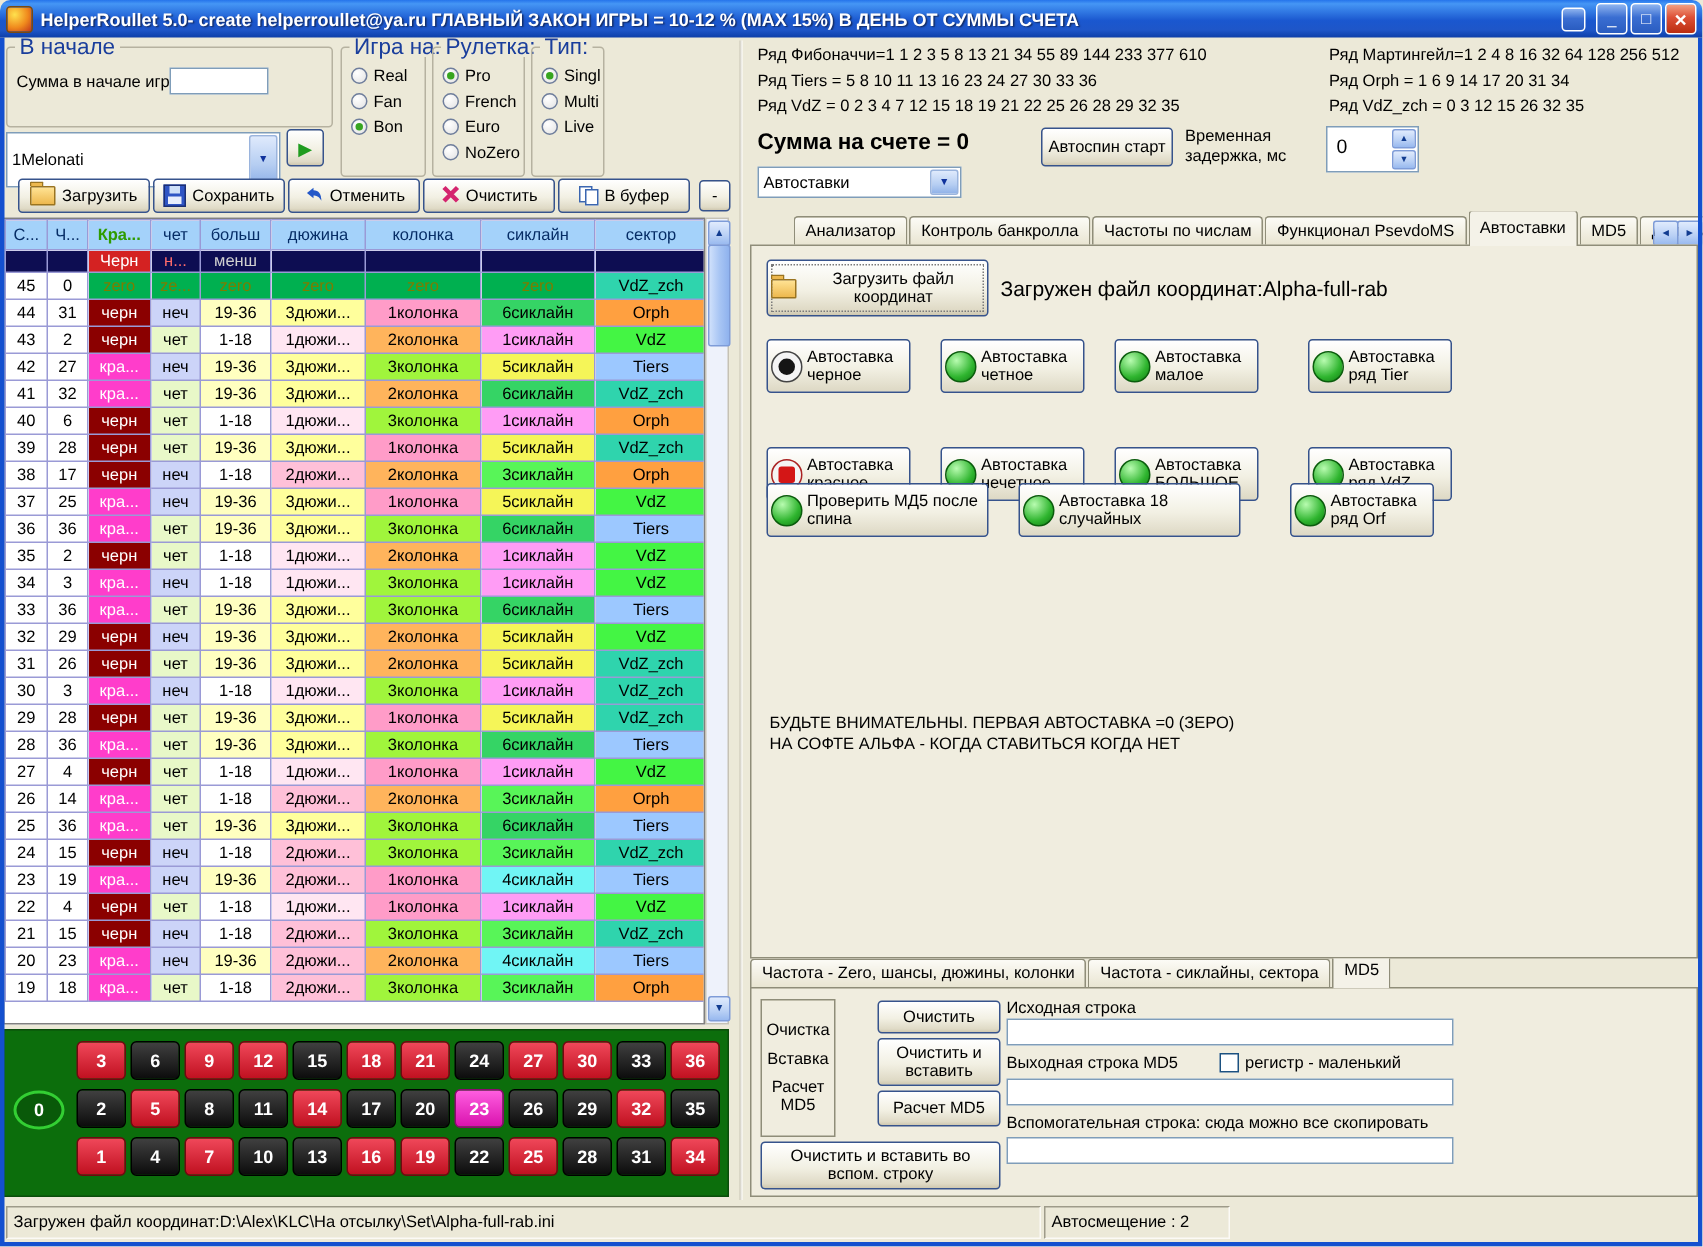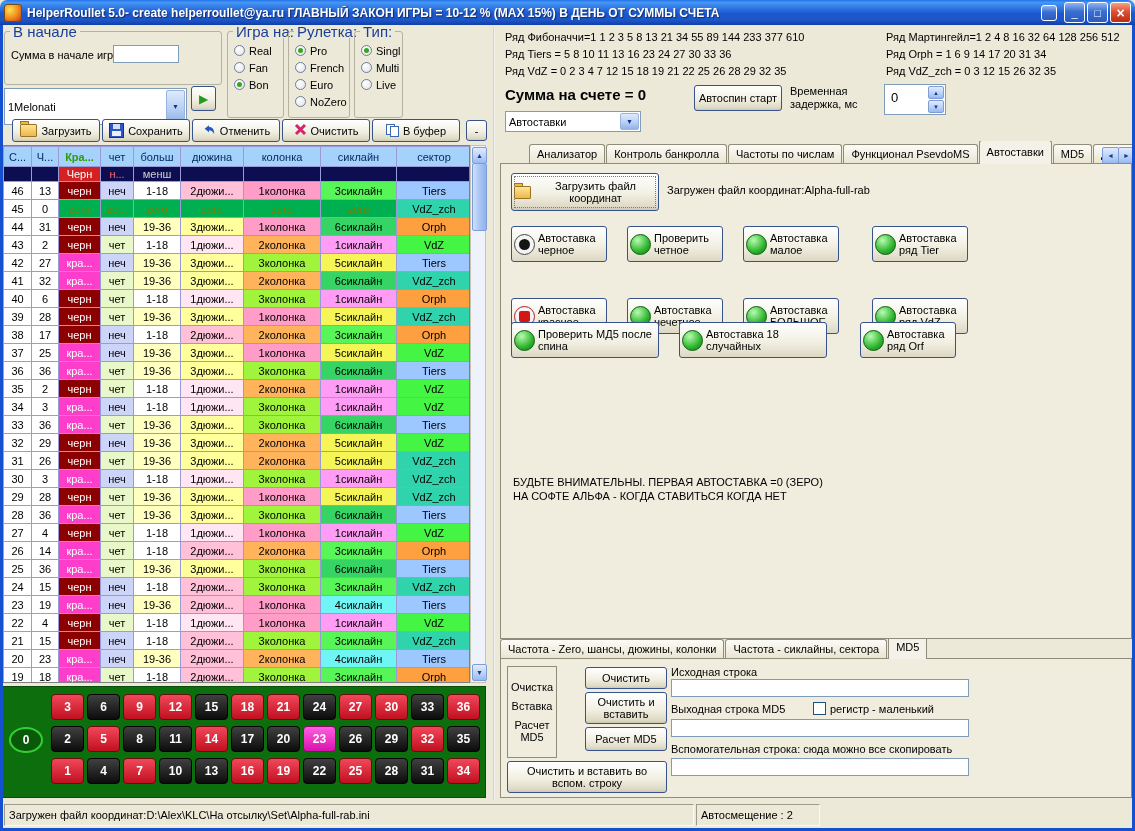--- a/index.html
+++ b/index.html
@@ -97,21 +97,21 @@
     display:flex;align-items:center;justify-content:center}
   .tabstrip{position:absolute;display:flex;align-items:flex-end;overflow:hidden;white-space:nowrap}
   .tab{height:19px;line-height:19px;padding:0 7px;font-size:11px;flex:0 0 auto;
     background:linear-gradient(180deg,#fcfbf6,#e8e4d0);border:1px solid #8f8d79;border-bottom:none;
     border-radius:3px 3px 0 0;margin-right:1px}
   .tab.active{height:23px;line-height:22px;background:#f4f2e8;position:relative;z-index:3}
   .tab-scroll{position:absolute;width:15px;height:15px;border:1px solid #7e9cd8;border-radius:2px;
     background:linear-gradient(180deg,#e0ebfd,#b9d0f5 60%,#98b9ef);color:#123c90;font-size:7px;
     display:flex;align-items:center;justify-content:center}
   .tabpage{position:absolute;background:#f0eddf;border:1px solid #8f8d79;box-sizing:border-box}
-  .loaded-text{position:absolute;font-size:11px;white-space:nowrap}
+  .loaded-text{position:absolute;font-size:14px;white-space:nowrap}
   .ab-row{position:absolute;left:10px;display:flex;gap:20px}
   .ab-btn{width:96px;height:36px;border:1px solid #36538c;border-radius:3px;font-size:11px;font-family:inherit;
     background:linear-gradient(180deg,#fff,#f2f0e3 55%,#ddd8c4);
     display:flex;align-items:center;gap:3px;padding:1px 2px;box-sizing:border-box;text-align:left}
   .ab-btn.wide{width:148px}
   .ab-btn.col4{margin-left:13px}
   .ab-icon{flex:0 0 21px;width:21px;height:21px;border-radius:50%;box-sizing:border-box}
   .ab-icon.green{background:radial-gradient(circle at 35% 28%,#b8fcb0,#2fb52f 60%,#0f7a12);border:1px solid #0a5c0c}
   .ab-icon.black{background:#f4f4f4;border:1px solid #444;position:relative}
   .ab-icon.black::after{content:"";position:absolute;left:4px;top:4px;right:4px;bottom:4px;border-radius:50%;background:#151515}
@@ -281,31 +281,20 @@
           <th class="subred">Черн</th>
           <th class="subredtx">н...</th>
           <th class="subgrey">менш</th>
           <th class=""></th>
           <th class=""></th>
           <th class=""></th>
           <th class=""></th>
         </tr>
       </thead>
       <tbody>
-        <tr>
-          <td>46</td>
-          <td>13</td>
-          <td style="background: rgb(139, 0, 0); color: rgb(255, 255, 255);">черн</td>
-          <td style="background: rgb(204, 212, 248); color: rgb(0, 0, 0);">неч</td>
-          <td style="background: rgb(255, 255, 255); color: rgb(0, 0, 0);">1-18</td>
-          <td style="background: rgb(255, 192, 216); color: rgb(0, 0, 0);">2дюжи...</td>
-          <td style="background: rgb(255, 156, 200); color: rgb(0, 0, 0);">1колонка</td>
-          <td style="background: rgb(88, 245, 88); color: rgb(0, 0, 0);">3сиклайн</td>
-          <td style="background: rgb(156, 200, 255); color: rgb(0, 0, 0);">Tiers</td>
-        </tr>
         <tr>
           <td>45</td>
           <td>0</td>
           <td style="background: rgb(0, 176, 80); color: rgb(124, 124, 0);">zero</td>
           <td style="background: rgb(0, 176, 80); color: rgb(124, 124, 0);">ze...</td>
           <td style="background: rgb(0, 176, 80); color: rgb(124, 124, 0);">zero</td>
           <td style="background: rgb(0, 176, 80); color: rgb(124, 124, 0);">zero</td>
           <td style="background: rgb(0, 176, 80); color: rgb(124, 124, 0);">zero</td>
           <td style="background: rgb(0, 176, 80); color: rgb(124, 124, 0);">zero</td>
           <td style="background: rgb(47, 212, 173); color: rgb(0, 0, 0);">VdZ_zch</td>
@@ -704,21 +693,21 @@
   </button>
   <div class="loaded-text" style="left:166px;top:20px">Загружен файл координат:Alpha-full-rab</div>
   <div id="autobet-rows">
       <div class="ab-row" style="top: 62px;">
         <button class="ab-btn">
           <span class="ab-icon black"></span>
           <span class="ab-label">Автоставка черное</span>
         </button>
         <button class="ab-btn">
           <span class="ab-icon green"></span>
-          <span class="ab-label">Проверить четное</span>
+          <span class="ab-label">Автоставка четное</span>
         </button>
         <button class="ab-btn">
           <span class="ab-icon green"></span>
           <span class="ab-label">Автоставка малое</span>
         </button>
         <button class="ab-btn col4">
           <span class="ab-icon green"></span>
           <span class="ab-label">Автоставка ряд Tier</span>
         </button>
       </div>

